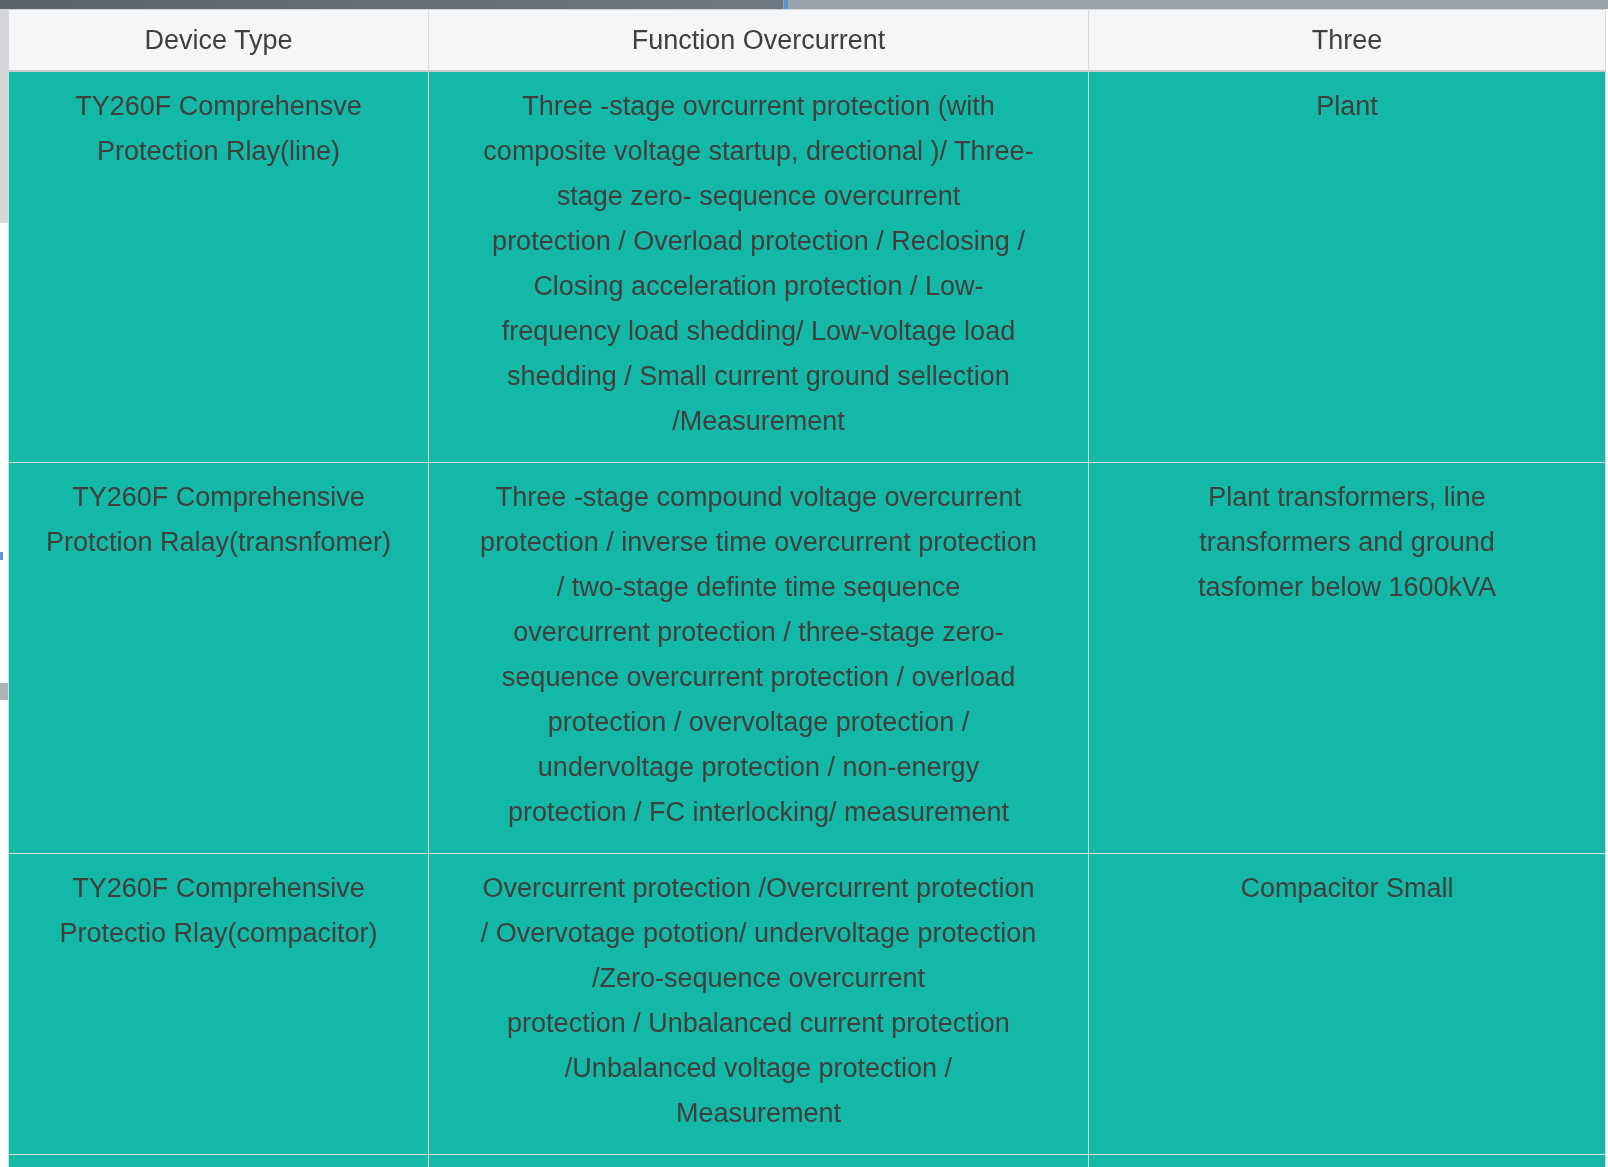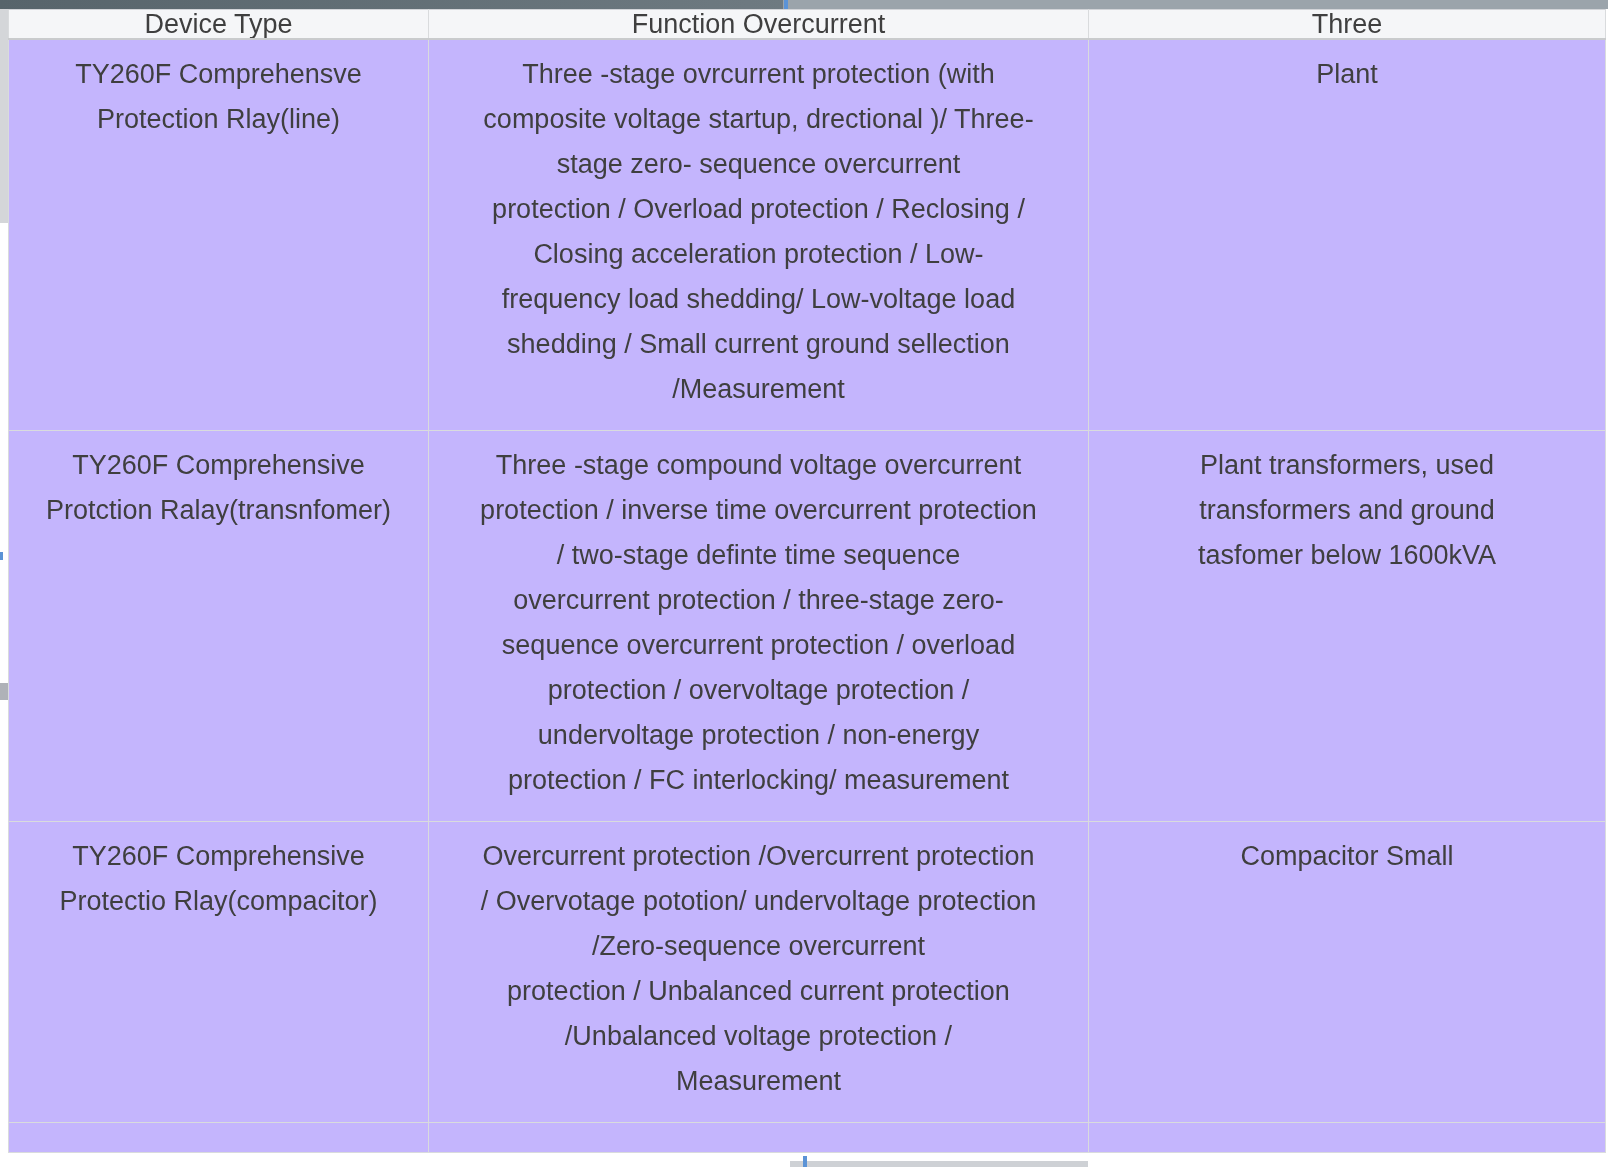--- a/index.html
+++ b/index.html
@@ -54,26 +54,26 @@
     text-align: center;
     vertical-align: top;
     white-space: pre-line;
     overflow: hidden;
   }
   thead th {
     background: #f5f6f8;
     font-weight: 400;
     font-size: 27px;
     line-height: 28px;
-    padding: 0 10px;
+    padding: 16px 10px;
     border-top: 1px solid #d2d4d8;
     border-bottom: 2px solid #c9cbcd;
   }
   tbody td {
-    background: #c4b5fd;
+    background: #14b8a6;
     font-size: 27px;
     line-height: 45px;
     padding: 12px 10px 18px;
   }
   tr.partial td { height: 30px; padding: 0; }
 </style>
 </head>
 <body>
 
 <div class="topbar">
@@ -119,21 +119,21 @@
         <td>TY260F Comprehensive
 Protction Ralay(transnfomer)</td>
         <td>Three -stage compound voltage overcurrent
 protection / inverse time overcurrent protection
 / two-stage definte time sequence
 overcurrent protection / three-stage zero-
 sequence overcurrent protection / overload
 protection / overvoltage protection /
 undervoltage protection / non-energy
 protection / FC interlocking/ measurement</td>
-        <td>Plant transformers, used
+        <td>Plant transformers, line
 transformers and ground
 tasfomer below 1600kVA</td>
       </tr>
       <tr>
         <td>TY260F Comprehensive
 Protectio Rlay(compacitor)</td>
         <td>Overcurrent protection /Overcurrent protection
 / Overvotage pototion/ undervoltage protection
 /Zero-sequence overcurrent
 protection / Unbalanced current protection

